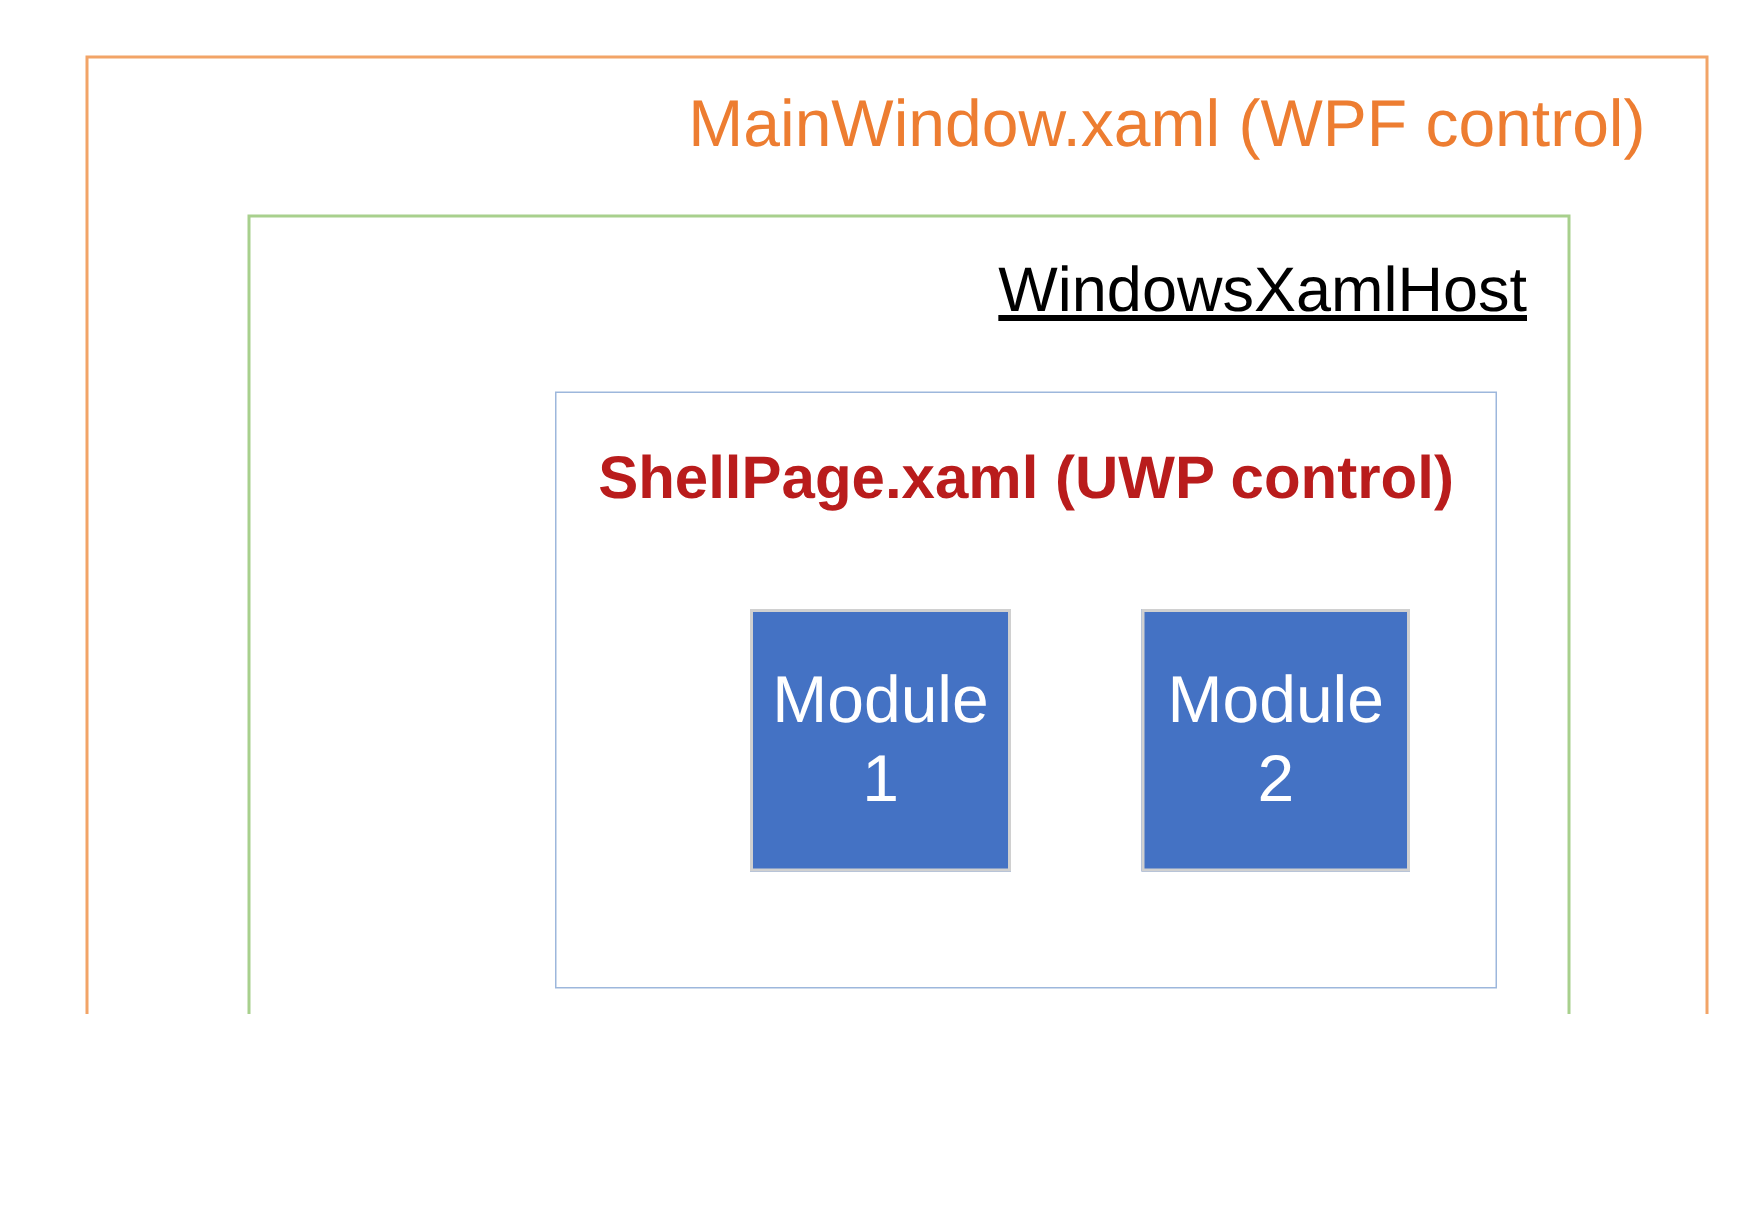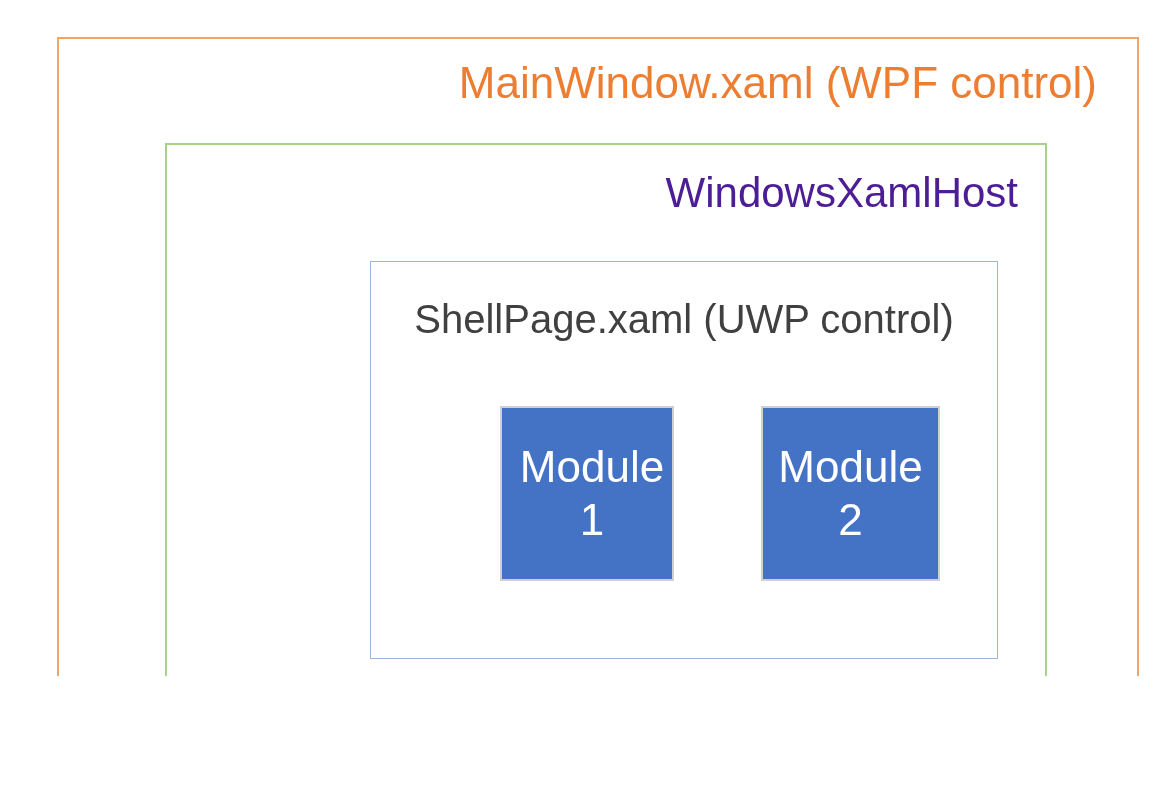--- a/index.html
+++ b/index.html
@@ -50,44 +50,46 @@
     top: 18px;
     right: 40px;
     font-size: 44px;
     color: #ED7D31;
     text-align: right;
   }
   .heading-middle {
     top: 23px;
     right: 27px;
     font-size: 42px;
-    color: #4c1d95;
+    color: #000000;
     text-align: right;
+    text-decoration: underline;
   }
   .heading-inner {
     top: 33px;
     left: 0;
     right: 0;
     font-size: 40px;
-    color: #404040;
+    color: #b91c1c;
     text-align: center;
+    font-weight: bold;
   }
   .module {
     position: absolute;
     box-sizing: border-box;
     top: 144px;
     height: 175px;
     background: #4472C4;
     border: 2px solid #D0D0D0;
     display: flex;
     align-items: center;
     justify-content: center;
     text-align: center;
   }
-  .module-1 { left: 129px; width: 174px; justify-content: flex-end; }
+  .module-1 { left: 129px; width: 174px; }
   .module-2 { left: 390px; width: 179px; }
   .module-label {
     color: #FFFFFF;
     font-size: 44px;
     line-height: 1.2;
     width: 160px;          
     word-wrap: normal;
   }
 </style>
 </head>

